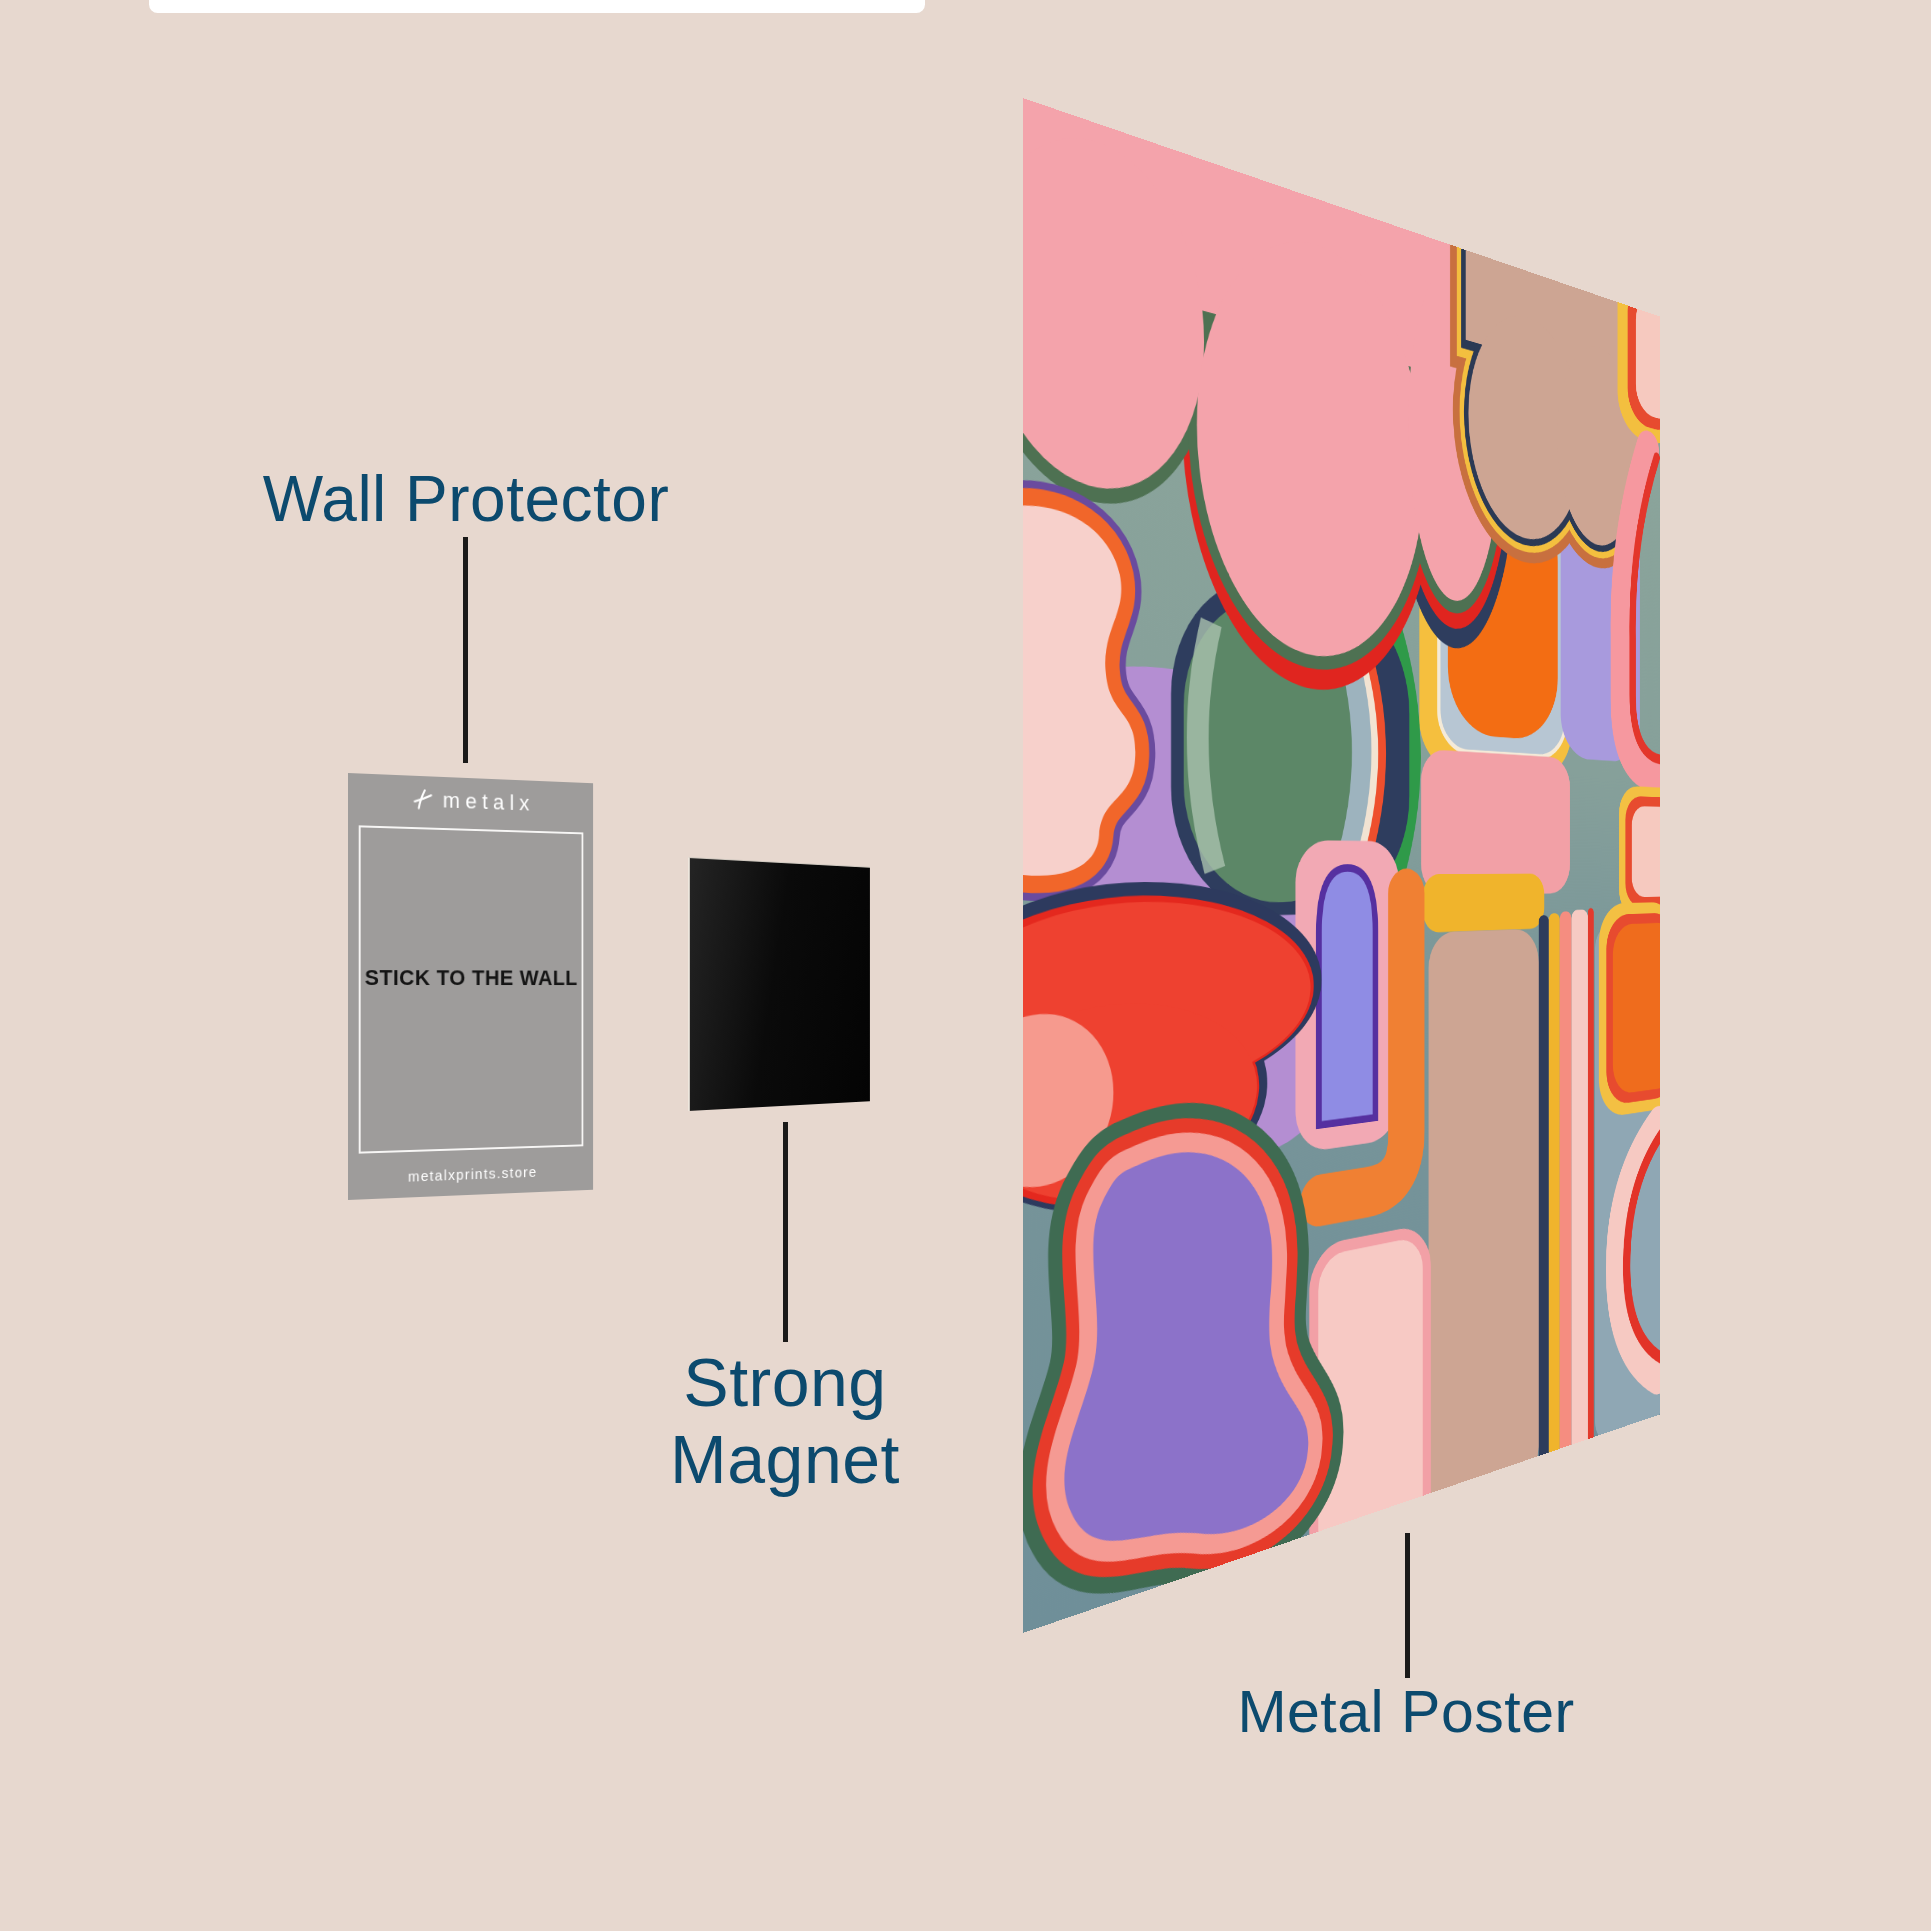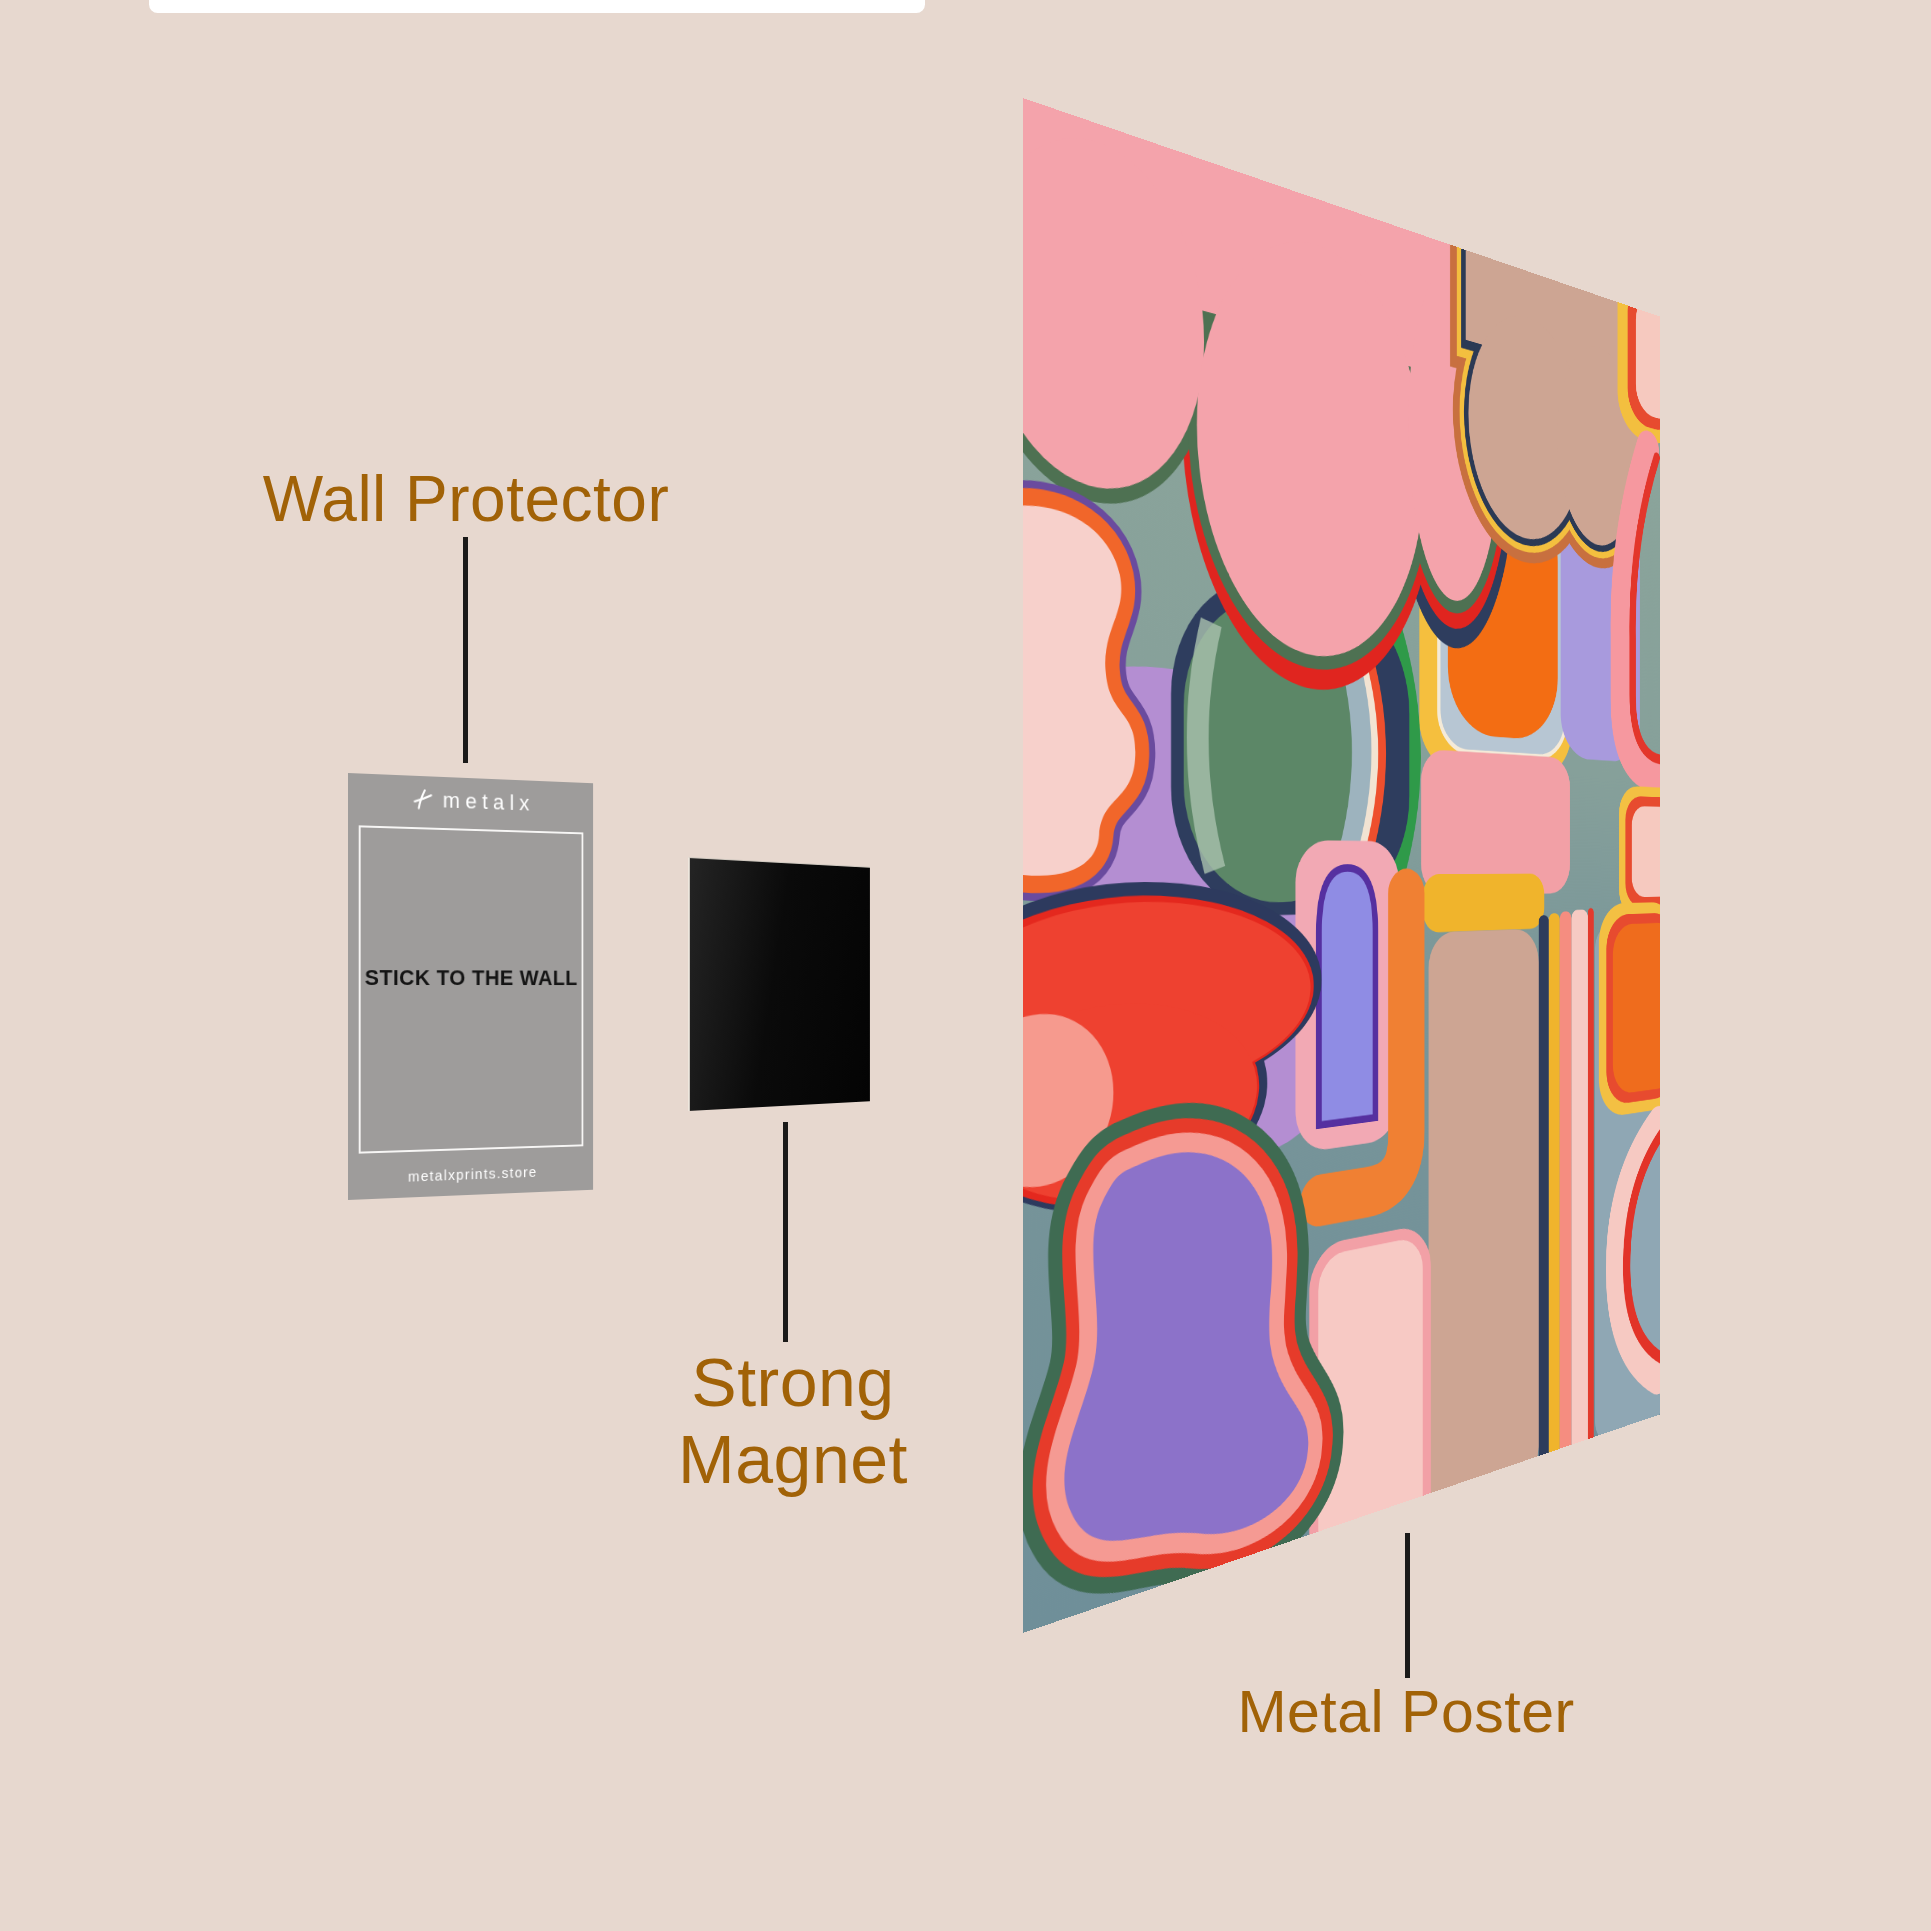--- a/index.html
+++ b/index.html
@@ -2,24 +2,24 @@
 <html><head>
 <meta charset="utf-8">
 <style>
   html,body{margin:0;padding:0;background:#e7d8cf;}
   .canvas{position:relative;width:1931px;height:1931px;background:#e7d8cf;overflow:hidden;
           font-family:"Liberation Sans","DejaVu Sans",sans-serif;}
 
   .top-strip{position:absolute;left:149px;top:0;width:776px;height:12.6px;background:#ffffff;
              border-radius:0 0 8.7px 8.7px;}
 
-  .label{position:absolute;transform:translateX(-50%);color:#a16207;font-weight:500;
+  .label{position:absolute;transform:translateX(-50%);color:#0c4a6e;font-weight:500;
          letter-spacing:0.5px;white-space:nowrap;}
   .label-wall{left:466px;top:462px;font-size:64px;}
-  .label-magnet{left:785px;top:1344px;font-size:68px;line-height:77px;text-align:center;margin-left:8px;}
+  .label-magnet{left:785px;top:1344px;font-size:68px;line-height:77px;text-align:center;}
   .label-magnet span{display:block;}
   .label-poster{left:1406px;top:1678px;font-size:59px;}
 
   .leader{position:absolute;width:4.8px;background:#1b1a19;}
   .leader-wall{left:463px;top:537px;height:226px;}
   .leader-magnet{left:783px;top:1122px;height:220px;}
   .leader-poster{left:1405px;top:1533px;height:145px;}
 
   
   .card{position:absolute;left:348px;top:773px;width:264px;height:427px;background:#9e9c9b;

